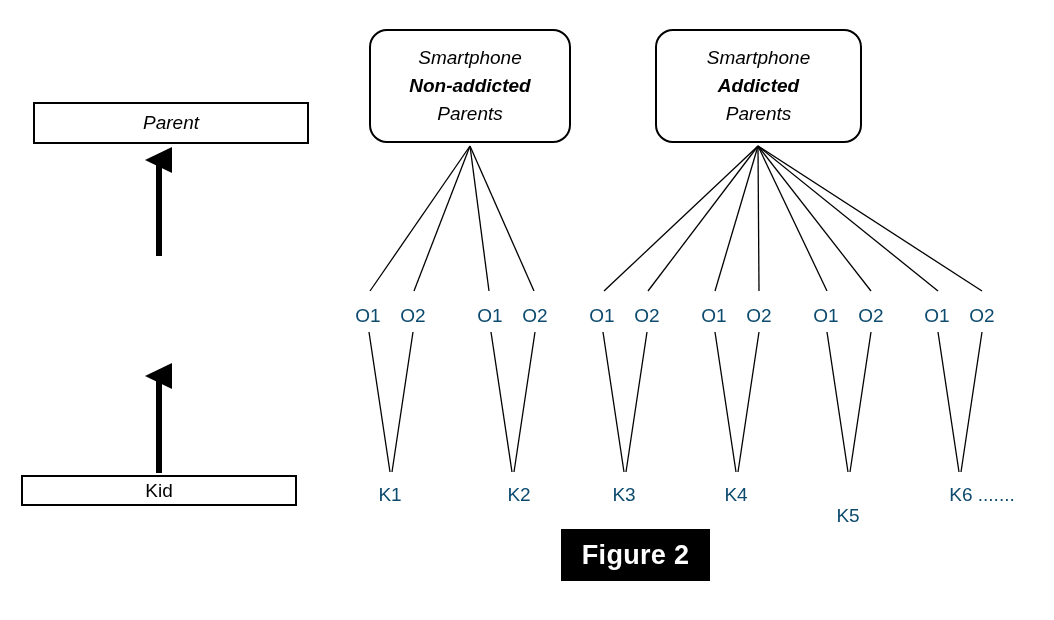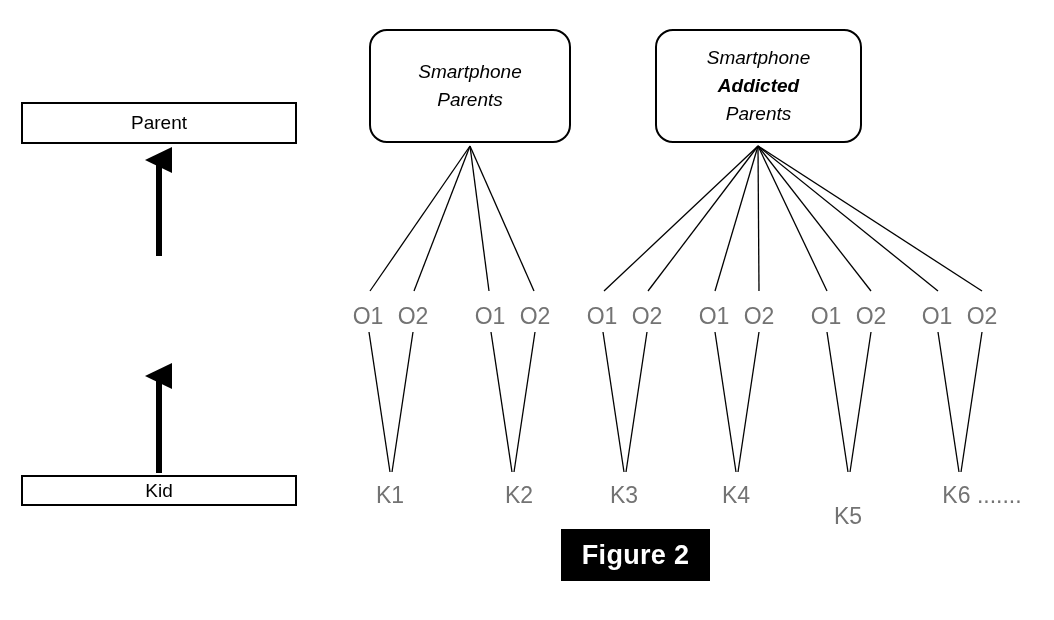--- a/index.html
+++ b/index.html
@@ -43,21 +43,21 @@
     font-size: 19px;
     line-height: 26px;
     color: #000000;
   }
   .lvl-sub {
     font-size: 14.5px;
     line-height: 21px;
     color: #000000;
   }
 
-  #box-parent { left: 21px; top: 102px; width: 276px; height: 42px; }
+  #box-parent { left: 33px; top: 102px; width: 276px; height: 42px; font-style: italic; }
   #box-measure { left: 21px; top: 258px; width: 276px; height: 104px; }
   #box-kid { left: 21px; top: 475px; width: 276px; height: 31px; }
 
   
   .group-node {
     position: absolute;
     box-sizing: border-box;
     border: 2px solid #000000;
     border-radius: 18px;
     background: #ffffff;
@@ -74,23 +74,23 @@
     font-style: italic;
   }
   .group-line.bold { font-weight: bold; }
 
   #node-nonaddicted { left: 369px; top: 29px; width: 202px; height: 114px; }
   #node-addicted { left: 655px; top: 29px; width: 207px; height: 114px; }
 
   
   .leaf-label {
     position: absolute;
-    font-size: 23px;
+    font-size: 19px;
     line-height: 24px;
-    color: #737373;
+    color: #0c4a6e;
     white-space: nowrap;
     transform: translateX(-50%);
     text-align: center;
   }
 
   
   #figure-badge {
     position: absolute;
     left: 561px;
     top: 529px;
@@ -168,20 +168,21 @@
     <div class="lvl-title">Parent</div>
   </div>
 
 
   <div class="lvl-box" id="box-kid">
     <div class="lvl-title">Kid</div>
   </div>
 
   <div class="group-node" id="node-nonaddicted">
     <div class="group-line">Smartphone</div>
+    <div class="group-line bold">Non-addicted</div>
     <div class="group-line">Parents</div>
   </div>
 
   <div class="group-node" id="node-addicted">
     <div class="group-line">Smartphone</div>
     <div class="group-line bold">Addicted</div>
     <div class="group-line">Parents</div>
   </div>
 
   <div class="leaf-label" style="left:368px; top:304px;">O1</div>

